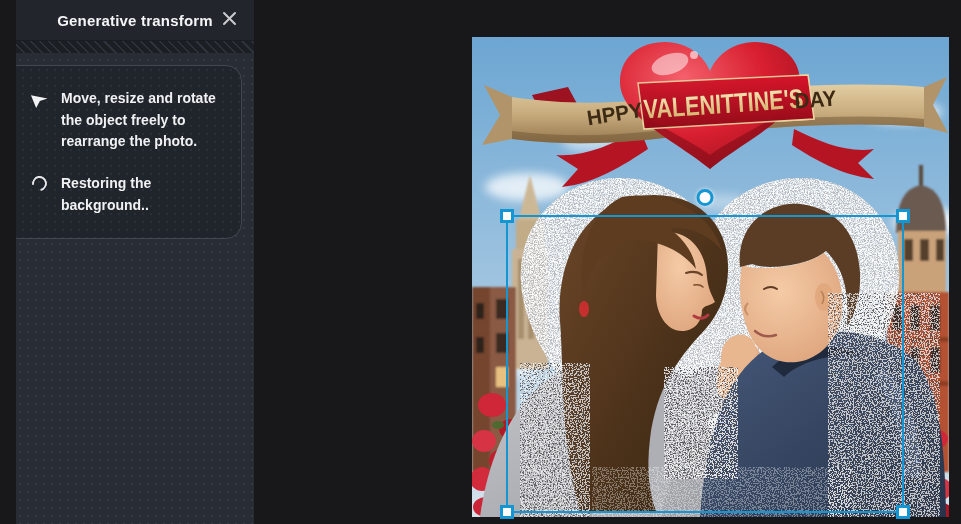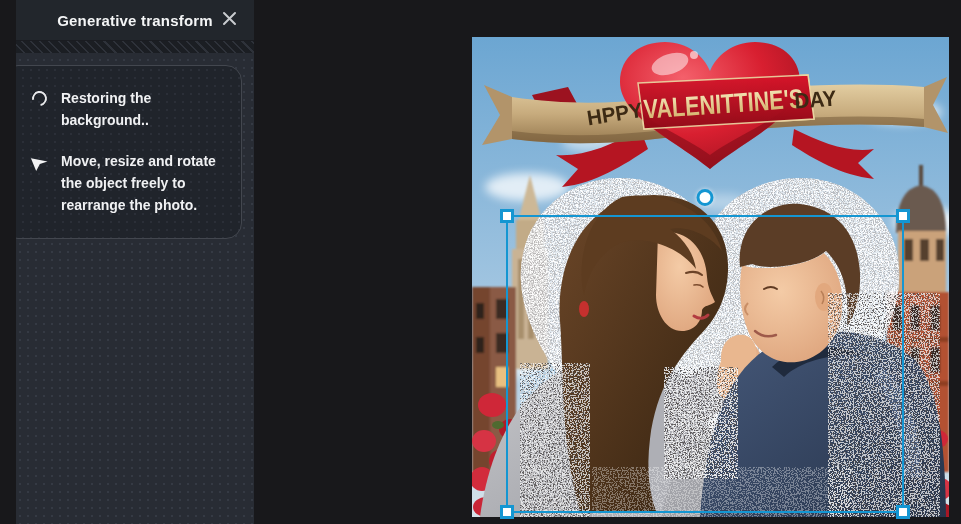--- a/index.html
+++ b/index.html
@@ -92,31 +92,31 @@
           </svg>
         </span>
       </button>
     </div>
 
     <div class="stripe-band"></div>
 
     <div class="card">
       <div class="card-row">
         <span class="icon-cell">
-          <span class="spinner"></span>
-        </span>
-        <p class="card-text">Restoring the background..</p>
-      </div>
-      <div class="card-row">
-        <span class="icon-cell">
           <svg width="19" height="19" viewBox="0 0 20 20">
             <path d="M1.5 4.5 L18.5 9.8 L10.2 11.6 L5.6 18.5 Z" fill="#f2f3f4" transform="rotate(-6 10 10)"></path>
           </svg>
         </span>
         <p class="card-text">Move, resize and rotate the object freely to rearrange the photo.</p>
+      </div>
+      <div class="card-row">
+        <span class="icon-cell">
+          <span class="spinner"></span>
+        </span>
+        <p class="card-text">Restoring the background..</p>
       </div>
     </div>
   </aside>
 
   <main class="canvas">
 
     <div class="photo">
       <svg viewBox="0 0 477 480" preserveAspectRatio="none">
         <defs>
           <linearGradient id="sky" x1="0" y1="0" x2="0" y2="1">

